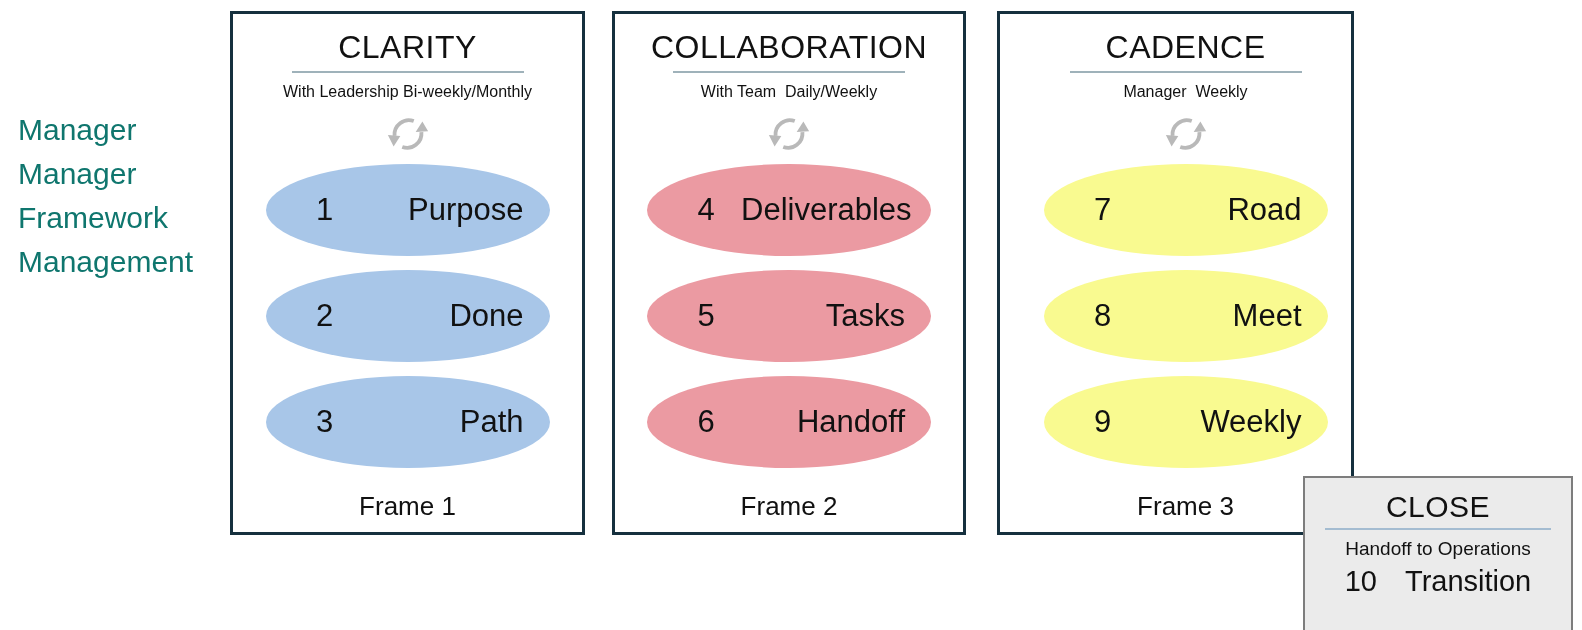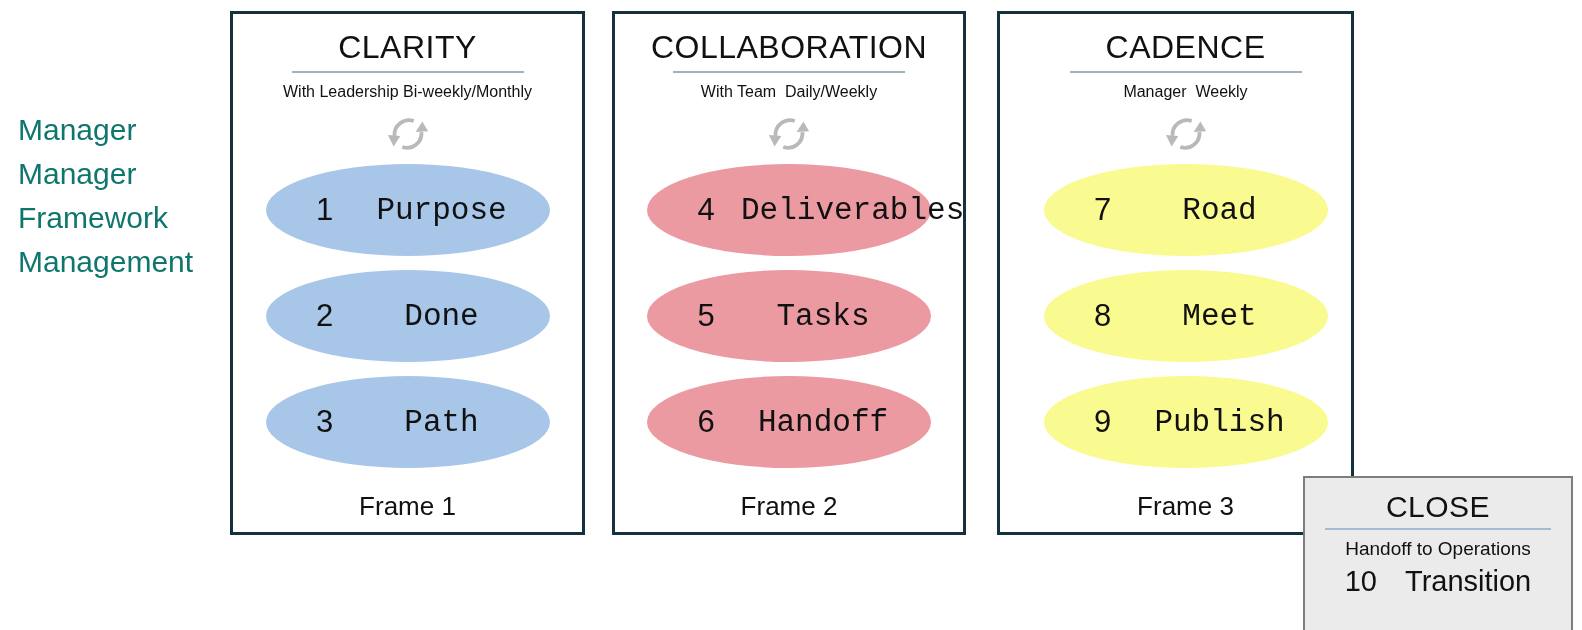--- a/index.html
+++ b/index.html
@@ -71,21 +71,21 @@
     border-radius: 50%;
     margin: 0 auto 14px;
     display: grid;
     grid-template-columns: 70px 1fr;
     align-items: center;
     padding: 0 26px 0 24px;
     box-sizing: border-box;
     font-size: 31px;
   }
   .oval .num { text-align: center; }
-  .oval .lbl { text-align: center; font-family: Liberation Mono, monospace; }
+  .oval .lbl { text-align: right; }
 
   .frame-footer {
     font-size: 26px;
     margin-top: 9px;
     text-align: center;
   }
 
   
   .close-box {
     position: absolute;
@@ -213,21 +213,21 @@
       <div class="oval" style="background-color: rgb(249, 250, 144);">
         <span class="num">7</span>
         <span class="lbl">Road</span>
       </div>
       <div class="oval" style="background-color: rgb(249, 250, 144);">
         <span class="num">8</span>
         <span class="lbl">Meet</span>
       </div>
       <div class="oval" style="background-color: rgb(249, 250, 144);">
         <span class="num">9</span>
-        <span class="lbl">Publish</span>
+        <span class="lbl">Weekly</span>
       </div>
     </div>
     <div class="frame-footer">Frame 3</div>
   </section>
 
   <aside class="close-box" style="background-color: rgb(235, 235, 235); border-color: rgb(125, 125, 125);">
     <div class="close-title">CLOSE</div>
     <div class="close-rule" style="background-color: rgb(164, 188, 209);"></div>
     <div class="close-subtitle">Handoff to Operations</div>
     <div class="close-item">

